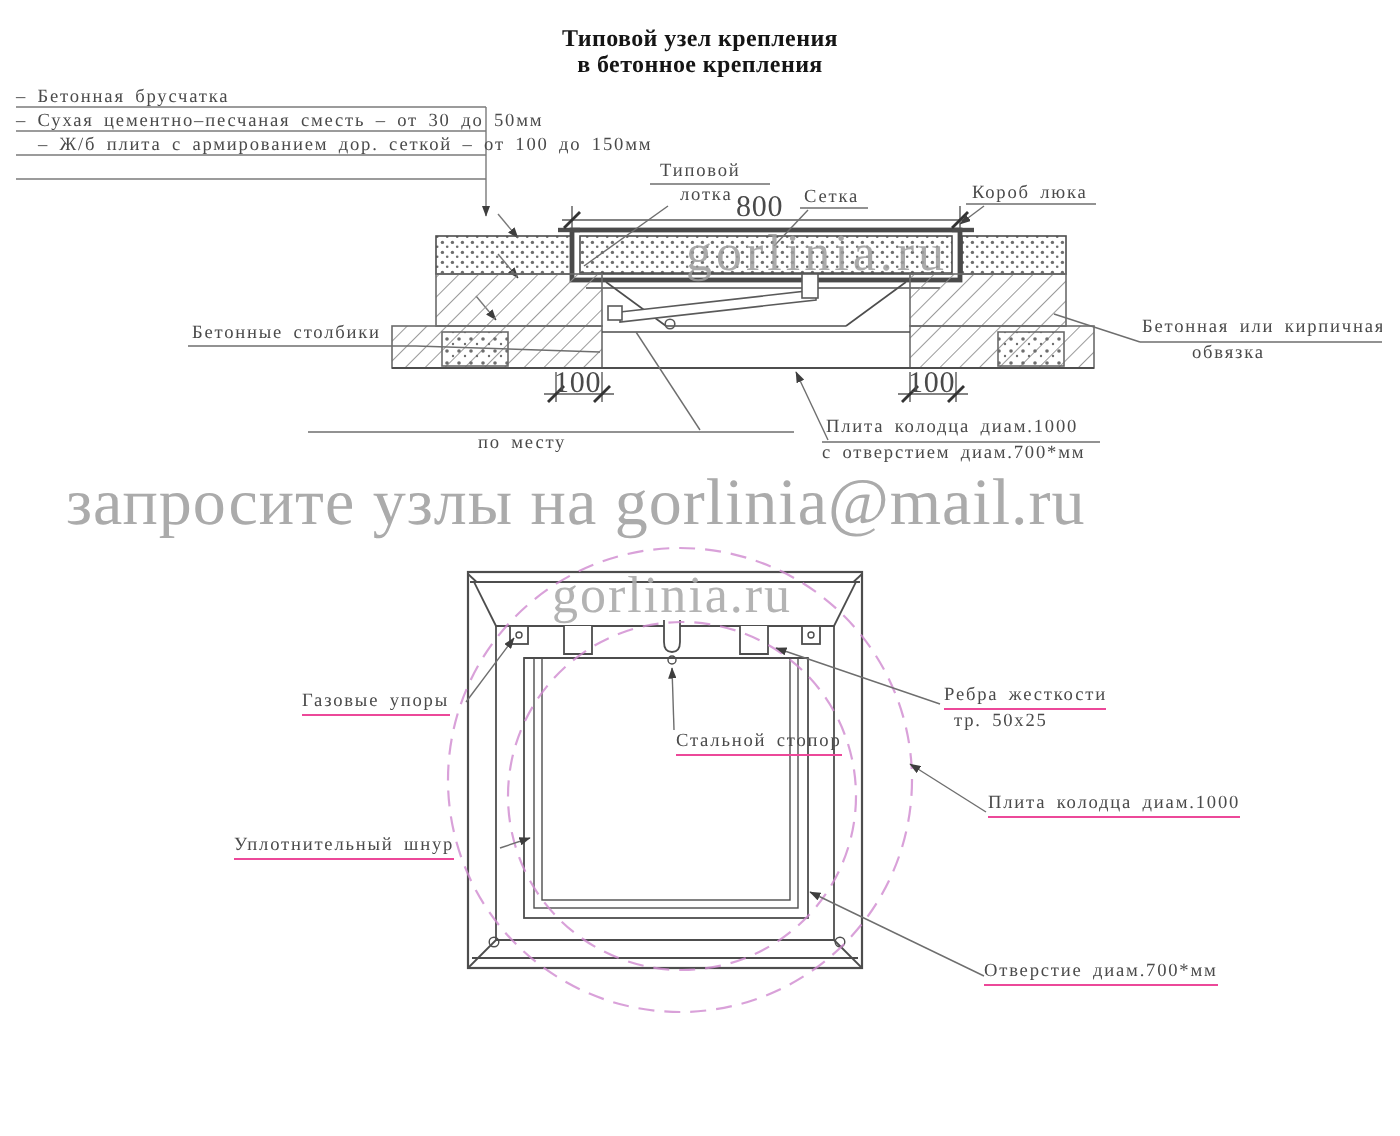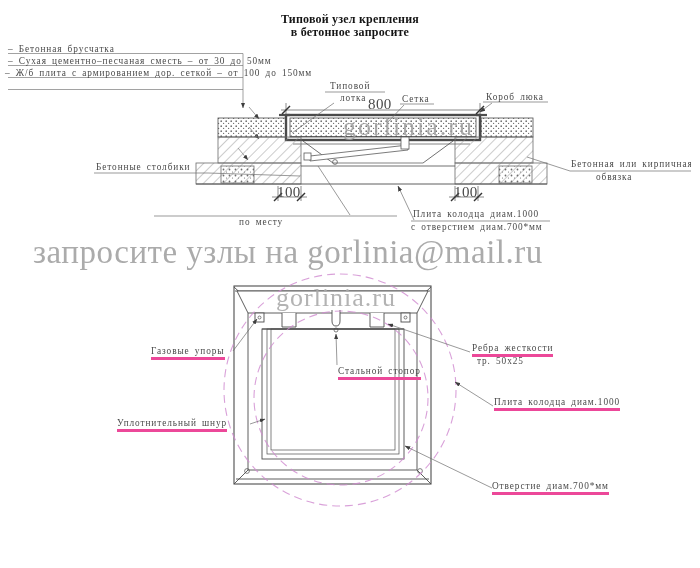--- a/index.html
+++ b/index.html
@@ -1,21 +1,21 @@
 <!DOCTYPE html>
 <html><head>
 <meta charset="utf-8">
 <style>
   html,body{margin:0;padding:0;background:#ffffff;}
   .stage{position:relative;width:691px;height:568px;background:#fff;overflow:hidden;
          font-family:Liberation Serif, serif;}
   svg{position:absolute;left:0;top:0;}
   .lbl{position:absolute;font-size:9.3px;letter-spacing:.9px;word-spacing:2px;
        color:#4a4a4a;white-space:nowrap;line-height:1.1;z-index:2;}
-  .u{border-bottom:3px solid #ec4899;padding-bottom:1px;}
+  .u{border-bottom:1px solid #ec4899;padding-bottom:1px;}
   .dim{font-size:15px;letter-spacing:.4px;color:#4a4a4a;}
   .ttl{position:absolute;left:0;width:700px;text-align:center;font-size:12px;
        font-weight:600;color:#151515;letter-spacing:.2px;z-index:2;}
   .wm{position:absolute;color:#ababab;font-weight:400;z-index:3;pointer-events:none;}
   .wm-banner{left:33px;top:234px;font-size:33px;letter-spacing:.5px;}
   .wm-sec{left:343px;top:112px;font-size:26px;letter-spacing:2px;color:#9d9d9d;opacity:.85;}
   .wm-plan{left:276px;top:283px;font-size:26px;letter-spacing:1px;opacity:.9;}
 </style>
 </head>
 <body>
@@ -162,25 +162,25 @@
         <line x1="337" y1="365" x2="336" y2="334" marker-end="url(#arw)"></line>
         <line x1="470" y1="352" x2="388" y2="324" marker-end="url(#arw)"></line>
         <line x1="250" y1="424" x2="265" y2="419" marker-end="url(#arw)"></line>
         <line x1="493" y1="406" x2="455" y2="382" marker-end="url(#arw)"></line>
         <line x1="492" y1="488" x2="405" y2="446" marker-end="url(#arw)"></line>
       </g>
     </g>
   </svg>
 
   <div class="ttl" style="top:12px">Типовой узел крепления</div>
-  <div class="ttl" style="top:25px">в бетонное запросите</div>
+  <div class="ttl" style="top:25px">в бетонное крепления</div>
 
   <div class="lbl" style="left:8px;top:44px">–  Бетонная брусчатка</div>
   <div class="lbl" style="left:8px;top:56px">–  Сухая цементно–песчаная сместь  –  от 30 до 50мм</div>
-  <div class="lbl" style="left:5px;top:68px">–  Ж/б плита с армированием дор. сеткой  –  от 100 до 150мм</div>
+  <div class="lbl" style="left:19px;top:68px">–  Ж/б плита с армированием дор. сеткой  –  от 100 до 150мм</div>
 
   <div class="lbl" style="left:330px;top:81px">Типовой</div>
   <div class="lbl" style="left:340px;top:93px">лотка</div>
   <div class="lbl dim" style="left:368px;top:96px">800</div>
   <div class="lbl" style="left:402px;top:94px">Сетка</div>
   <div class="lbl" style="left:486px;top:92px">Короб люка</div>
   <div class="lbl" style="left:96px;top:162px">Бетонные столбики</div>
   <div class="lbl" style="left:571px;top:159px">Бетонная или кирпичная</div>
   <div class="lbl" style="left:596px;top:172px">обвязка</div>
   <div class="lbl dim" style="left:277px;top:184px">100</div>

